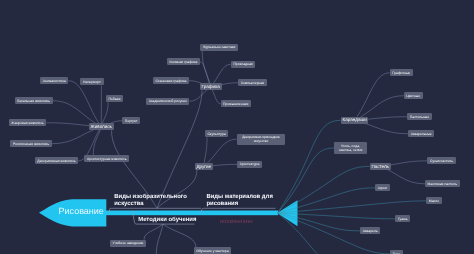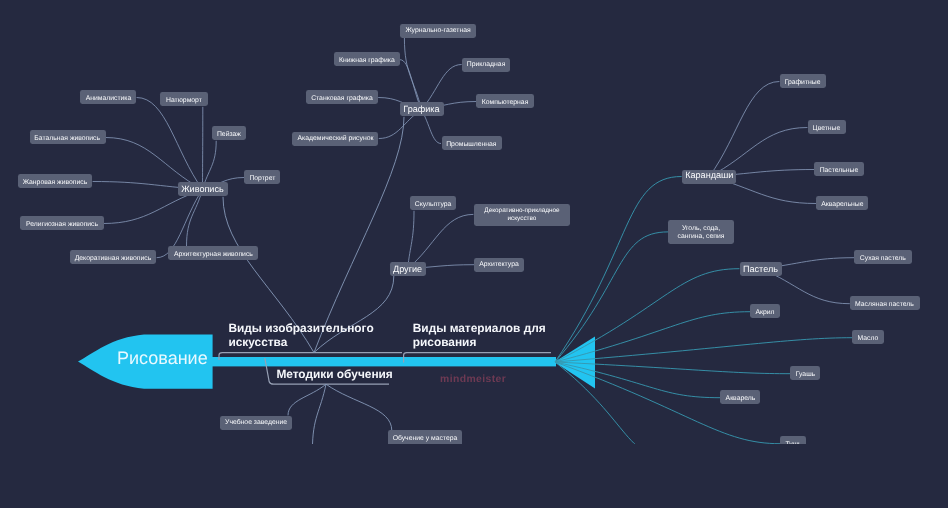--- a/index.html
+++ b/index.html
@@ -1,18 +1,18 @@
 <!DOCTYPE html>
 <html><head>
 <meta charset="utf-8">
 <style>
 html,body{margin:0;padding:0;background:#252940;}
 body{width:474px;height:254px;overflow:hidden;font-family:"Liberation Sans",sans-serif;
   -webkit-font-smoothing:antialiased;text-rendering:geometricPrecision;}
-#stage{position:relative;width:474px;height:222px;background:#252940;overflow:hidden;}
+#stage{position:relative;width:474px;height:222px;background:#252940;overflow:hidden;margin-top:32px;}
 svg.layer{position:absolute;left:0;top:0;width:474px;height:254px;}
 .node{position:absolute;background:#5a6176;border-radius:1.2px;color:#fafbfd;
   line-height:1.25;
   display:flex;align-items:center;justify-content:center;text-align:center;
   box-sizing:border-box;white-space:pre;}
 .rootlabel{position:absolute;color:#e9f9ff;font-size:9.0px;left:58.5px;top:174.0px;}
 .branchlabel{position:absolute;color:#f5f7fb;font-size:5.95px;font-weight:bold;line-height:1.25;white-space:pre;}
 .wm{position:absolute;color:#6e3a53;font-size:5.2px;font-weight:bold;left:220px;top:187px;letter-spacing:.2px;}
 </style>
 </head>

